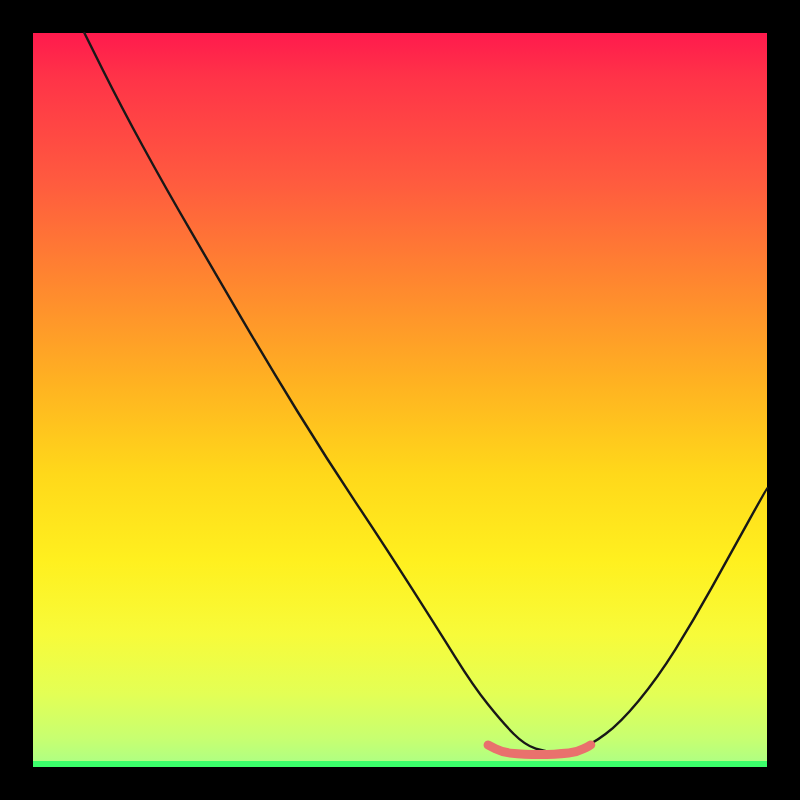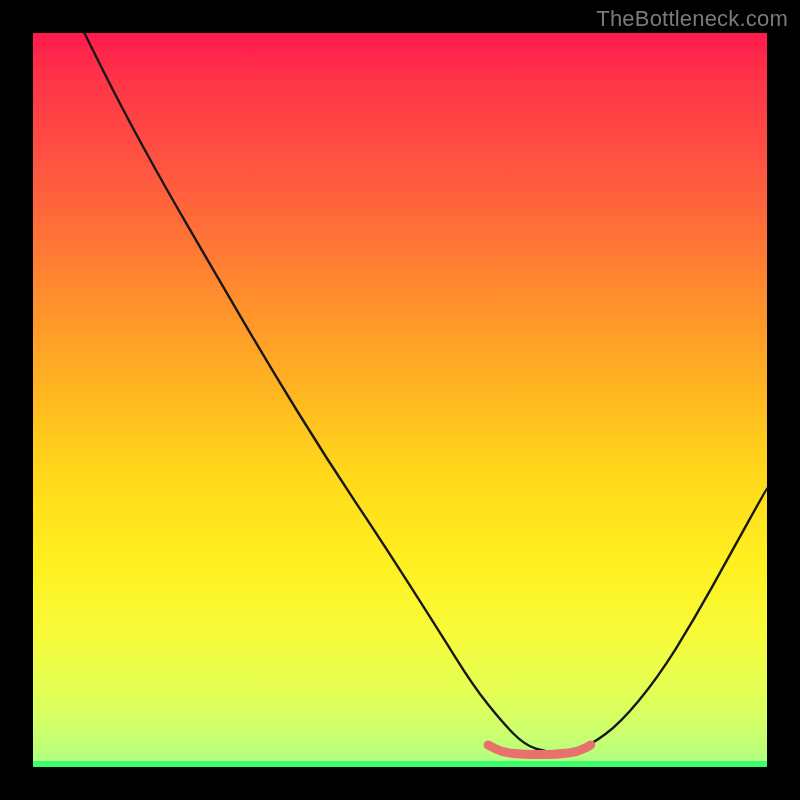--- a/index.html
+++ b/index.html
@@ -86,21 +86,20 @@
     stroke-width: 9;
     stroke-linecap: round;
     stroke-linejoin: round;
   }
 </style>
 </head>
 <body>
 
 <div class="frame">
 
-  <div class="watermark">TheBottleneck.com</div>
 
   <div class="plot-wrap">
     <div class="gradient"></div>
     <div class="baseline-green"></div>
 
     <svg class="curve" viewBox="0 0 734 734">
       <path class="curve-path" d="M 51.4 0.0 Q 51.4 0.0 69.7 36.7 Q 88.1 73.4 110.1 113.8 Q 132.1 154.1 157.8 198.2 Q 183.5 242.2 209.2 286.3 Q 234.9 330.3 264.2 378.0 Q 293.6 425.7 323.0 469.8 Q 352.3 513.8 378.0 554.2 Q 403.7 594.5 422.1 623.9 Q 440.4 653.3 455.1 671.6 Q 469.8 690.0 480.8 701.0 Q 491.8 712.0 502.8 715.7 Q 513.8 719.3 524.8 719.3 Q 535.8 719.3 546.8 715.7 Q 557.8 712.0 572.5 701.0 Q 587.2 690.0 605.5 667.9 Q 623.9 645.9 642.3 616.6 Q 660.6 587.2 679.0 554.2 Q 697.3 521.1 715.6 488.1 T 734.0 455.1"></path>
       <path class="bump-path" d="M 455.1 712.0 Q 455.1 712.0 462.4 715.7 Q 469.8 719.3 477.1 720.1 Q 484.4 720.8 491.8 721.2 Q 499.1 721.5 506.5 721.5 Q 513.8 721.5 521.1 721.2 Q 528.5 720.8 535.8 720.1 Q 543.2 719.3 550.5 715.7 T 557.8 712.0"></path>
     </svg>
   </div>

